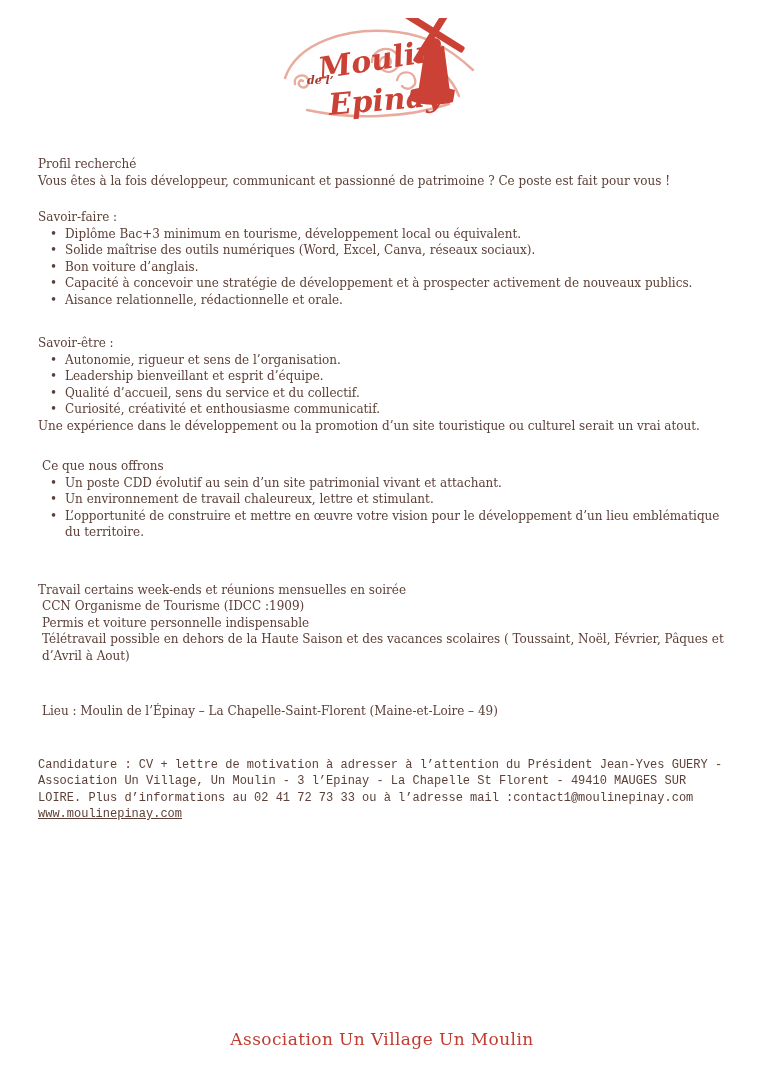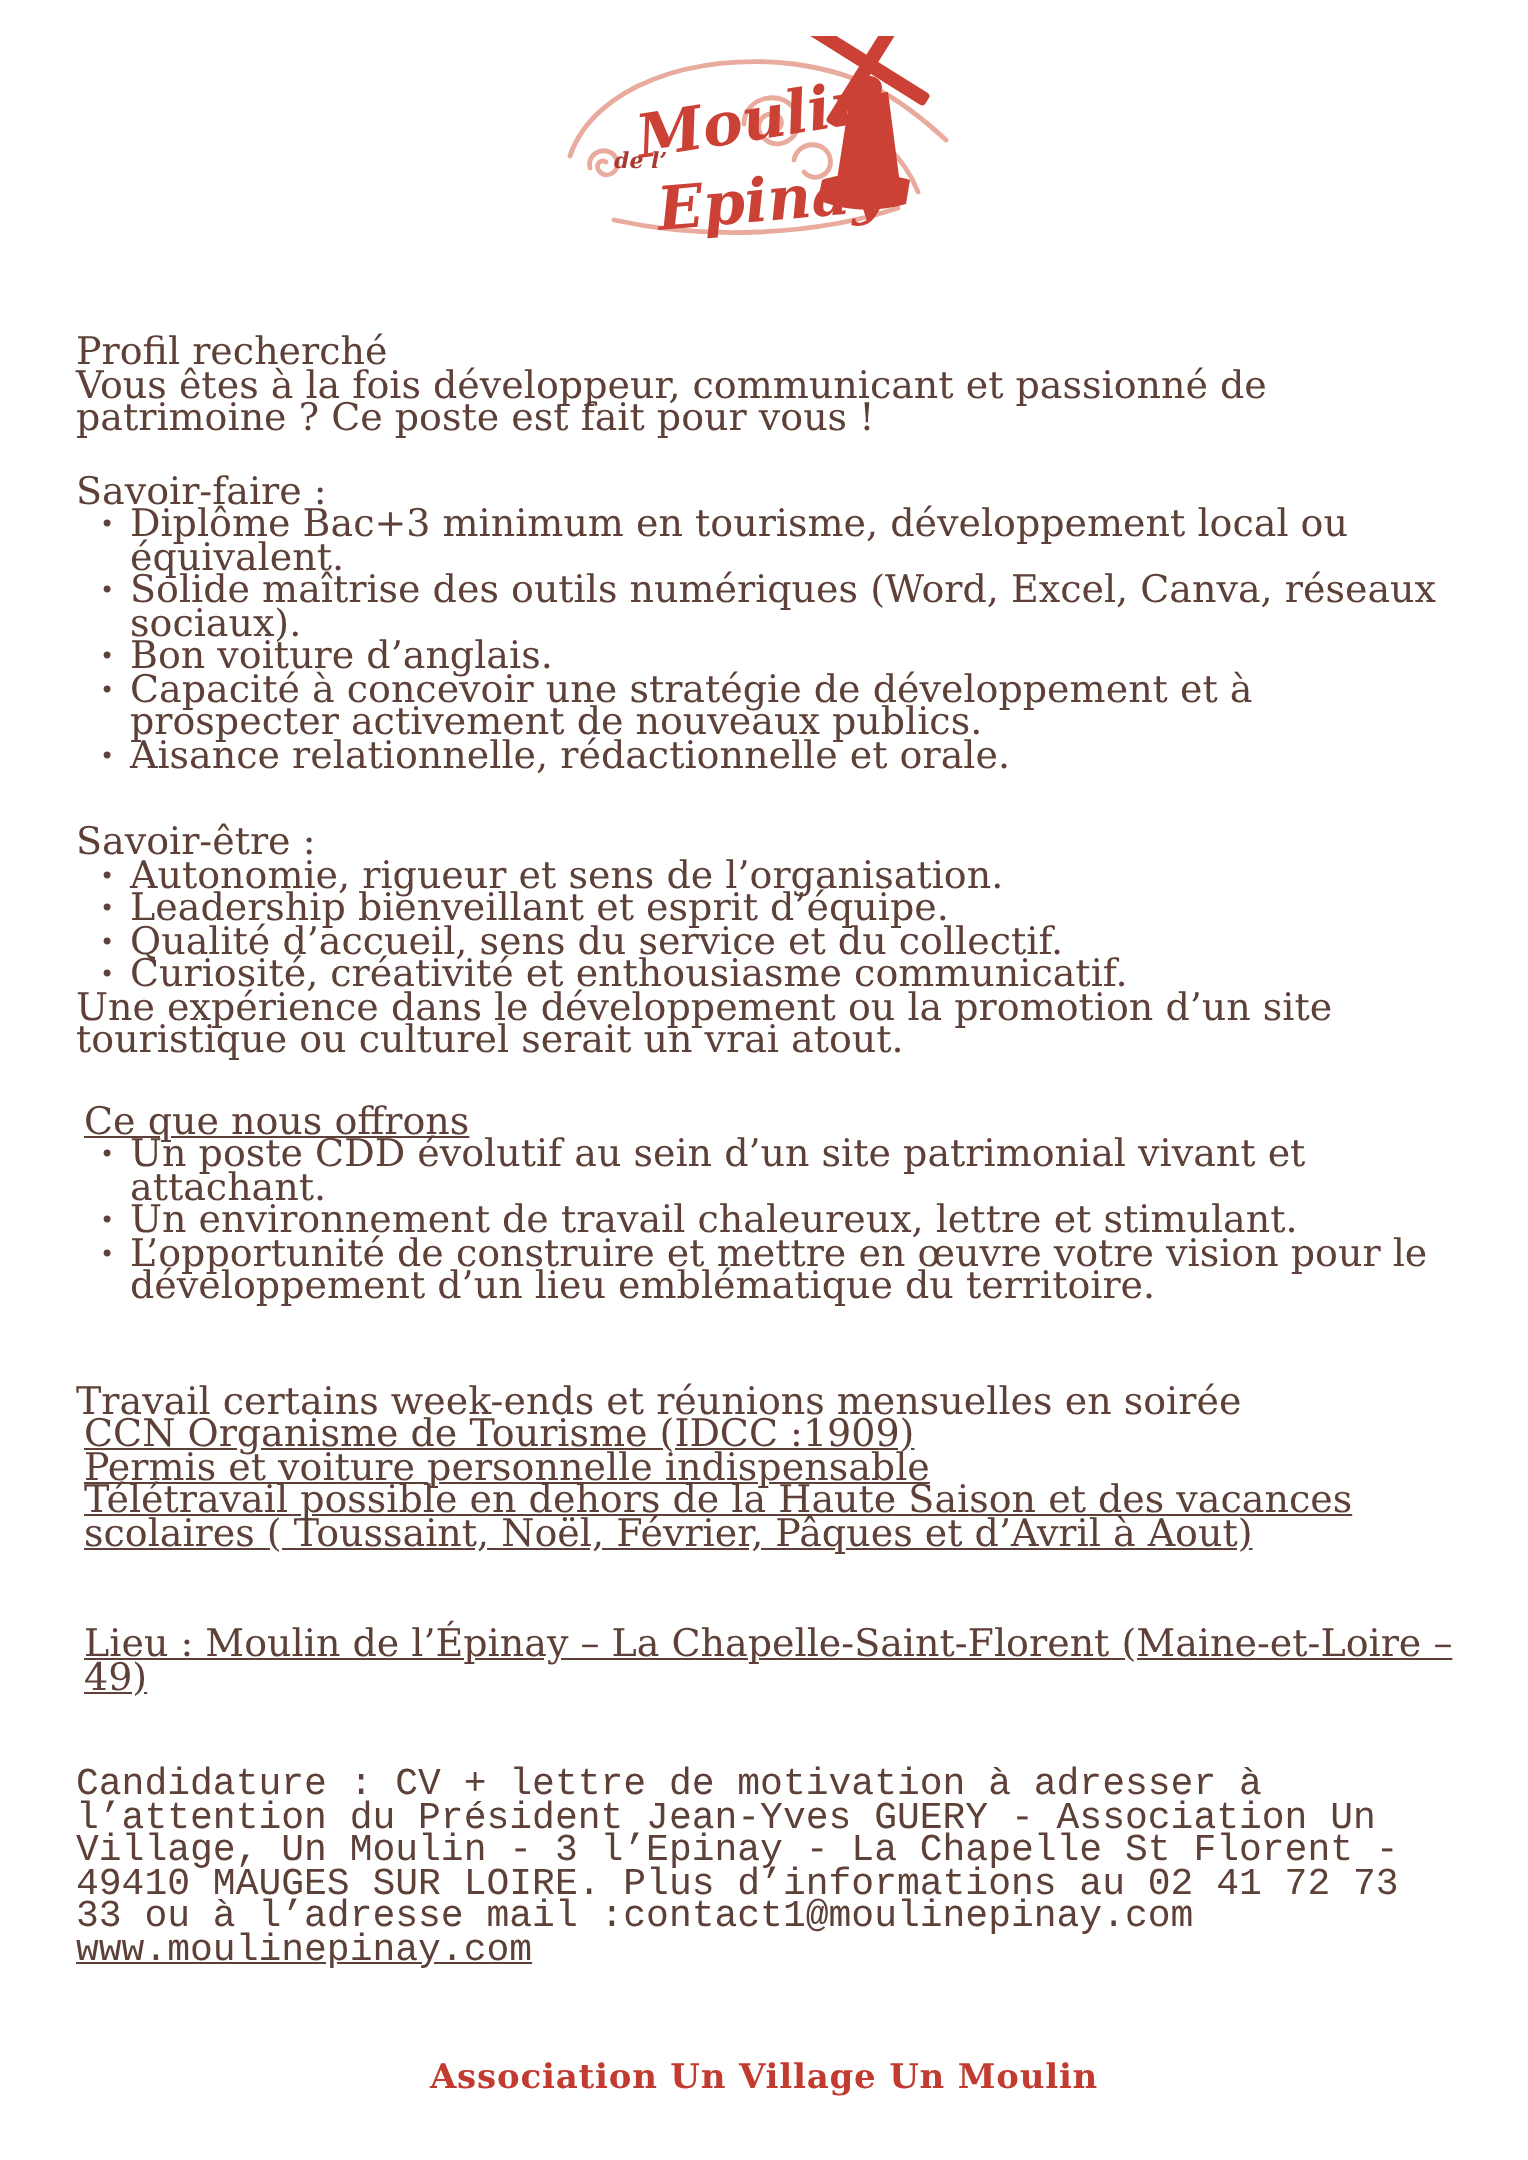--- a/index.html
+++ b/index.html
@@ -3,38 +3,38 @@
 <meta charset="utf-8">
 <style>
   html,body { margin:0; padding:0; background:#ffffff; }
   .page {
     position:relative; width:764px; height:1080px; background:#ffffff;
     font-family:"DejaVu Serif","Liberation Serif",serif;
     color:#5d4037; overflow:hidden;
   }
   .logo { position:absolute; top:18px; left:50%; transform:translateX(-50%); }
   .content {
-    position:absolute; left:38px; top:168px; width:690px;
-    font-size:19px; line-height:16.5px;
+    position:absolute; left:38px; top:156px; width:690px;
+    font-size:12px; line-height:16.5px;
   }
   .block { margin:0; }
   .b-savoir-faire { margin-top:20px; }
   .b-savoir-etre  { margin-top:27px; }
   .b-offre        { margin-top:24px; }
   .b-conditions   { margin-top:41px; }
   .b-contrat      { margin-top:39px; }
   .b-candidature  { margin-top:37px;font-family:Liberation Mono, monospace; }
   p { margin:0; }
-  .indent-sm { padding-left:4px;text-decoration:underline; }
+  .indent-sm { padding-left:4px; }
   ul { margin:0; padding:0 0 0 10px; list-style:none; }
   li { position:relative; padding-left:17px; }
   li::before { content:"\2022"; position:absolute; left:2px; top:0; font-size:12px; }
   .footer {
     position:absolute; left:0; right:0; top:1029px; text-align:center;
-    font-size:17px; font-weight:bold; letter-spacing:0.4px;
+    font-size:17px; font-weight:normal; letter-spacing:0.4px;
   }
   a.site-link { color:inherit; text-decoration:underline; }
 </style>
 </head>
 <body>
 
 <div class="page">
 
   <div class="logo">
     <svg width="210" height="104" viewBox="0 0 210 104">

